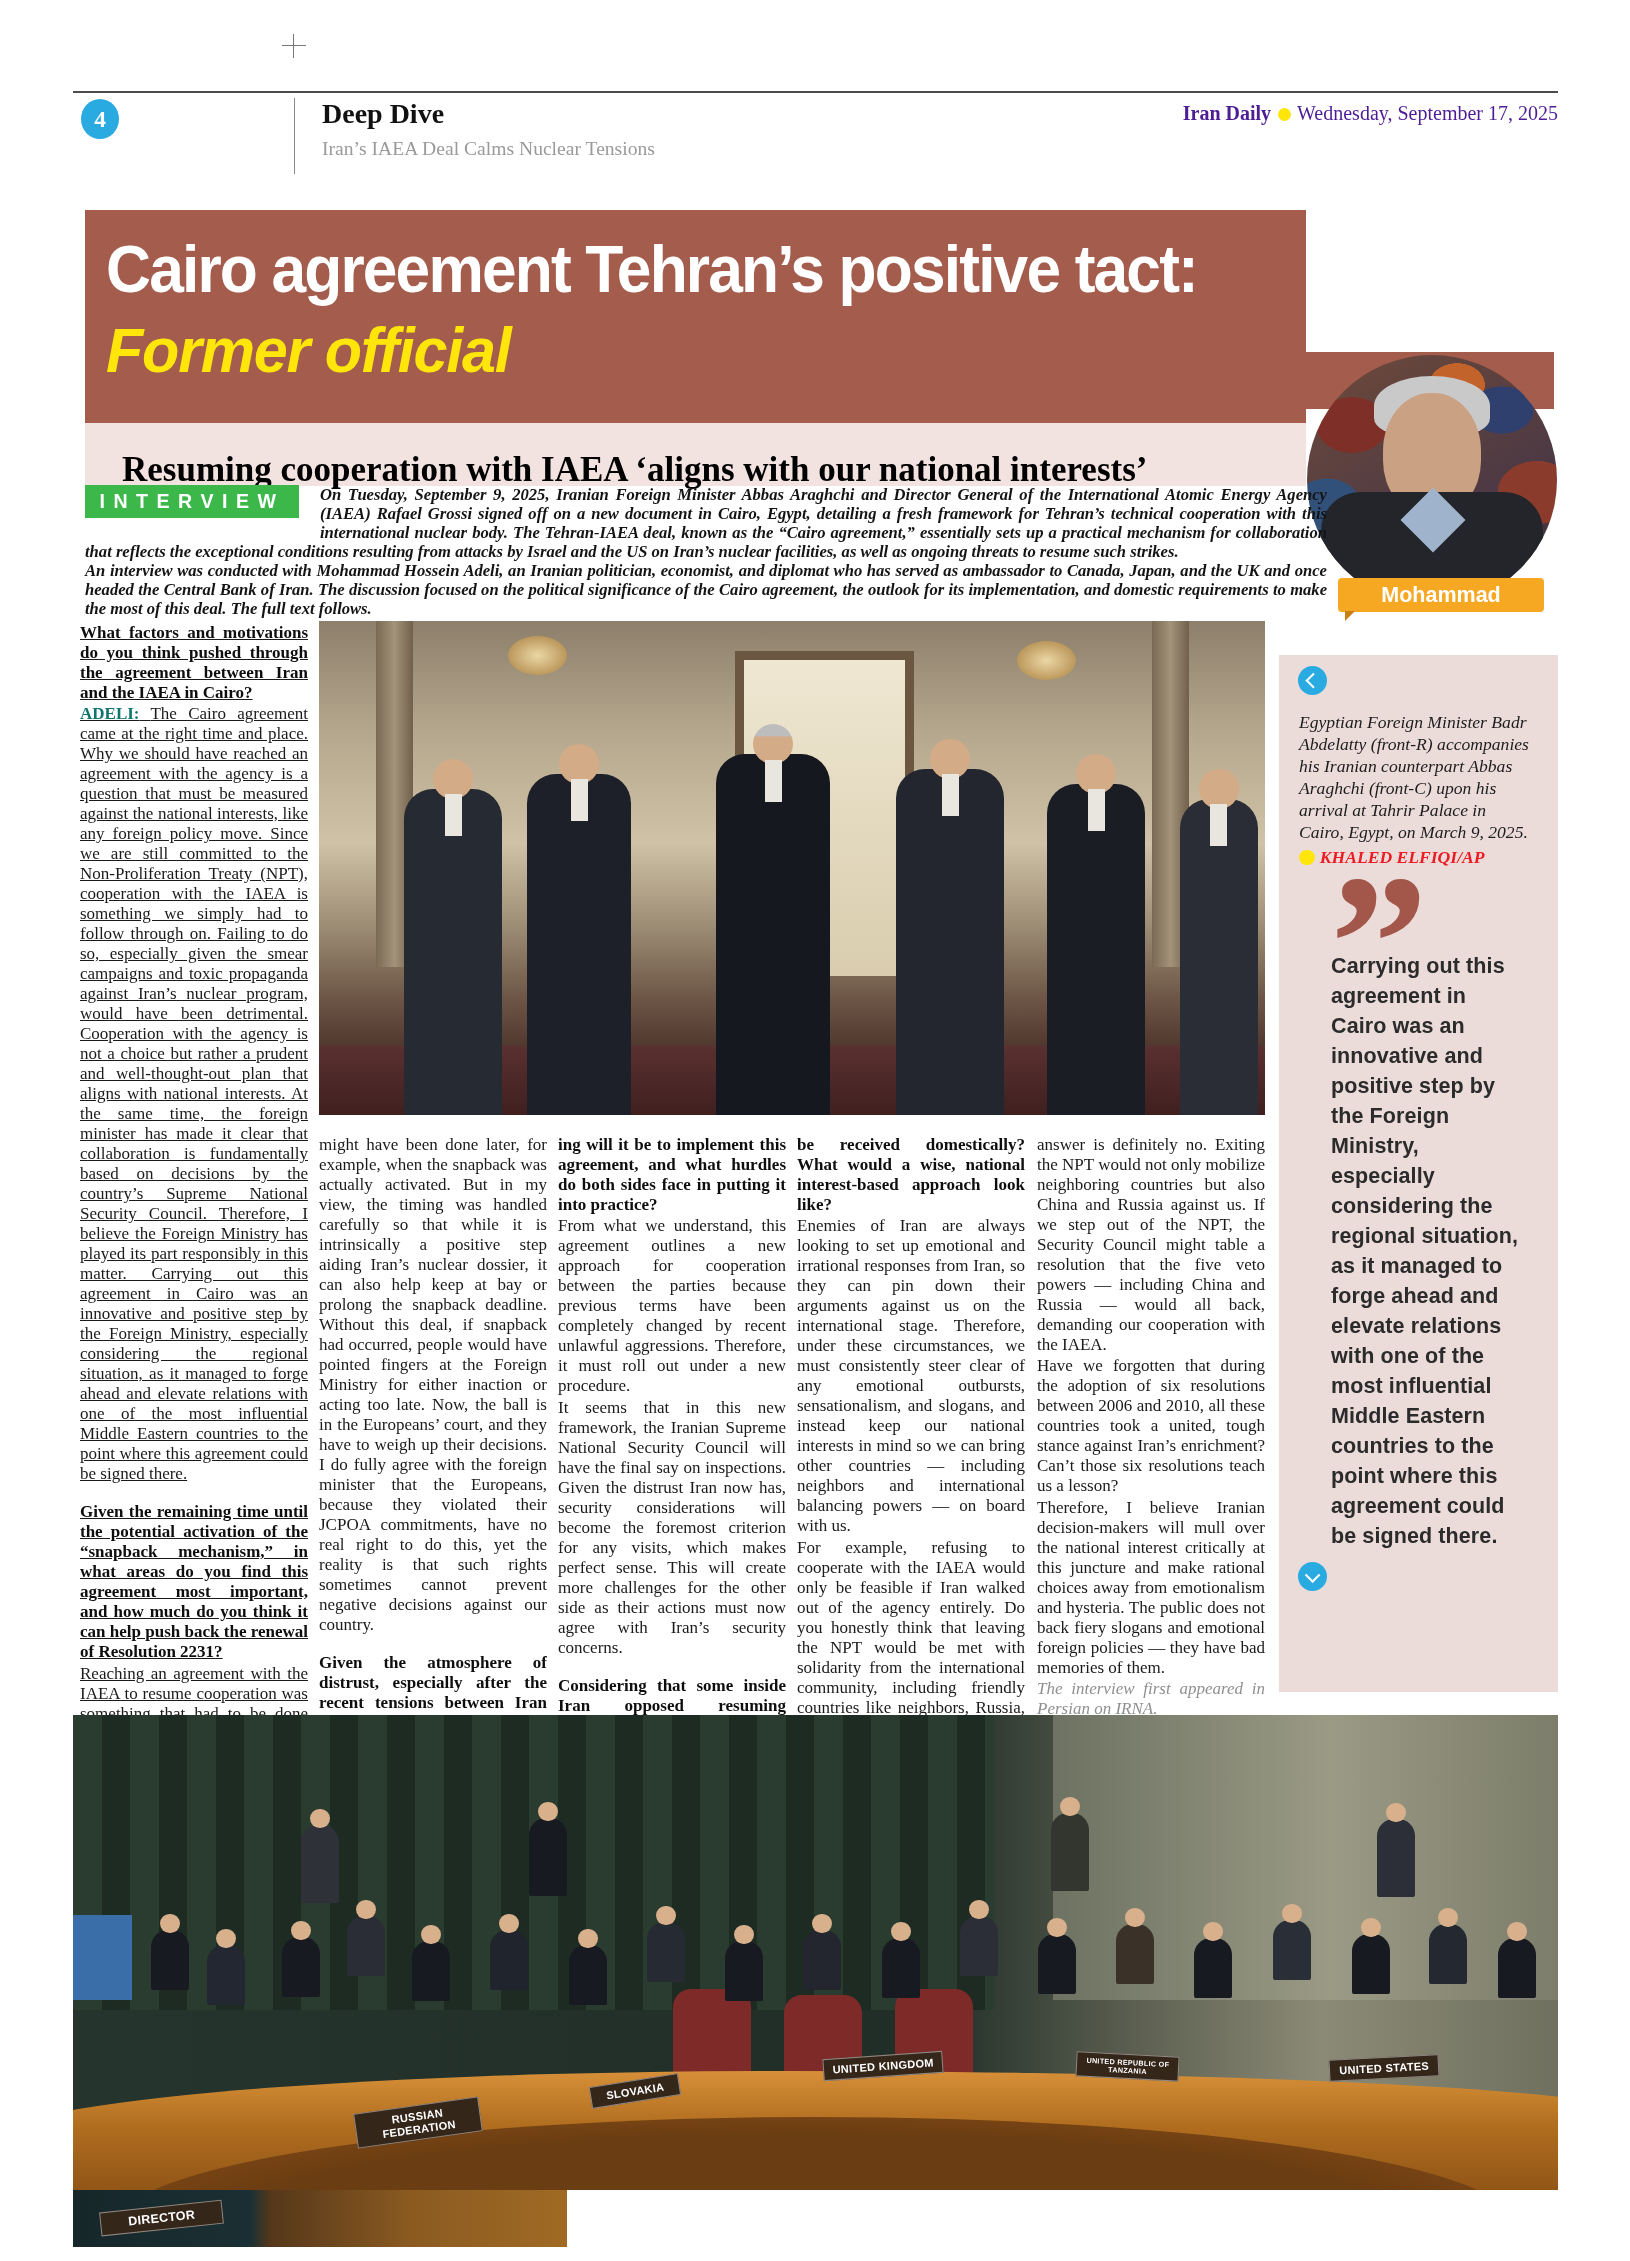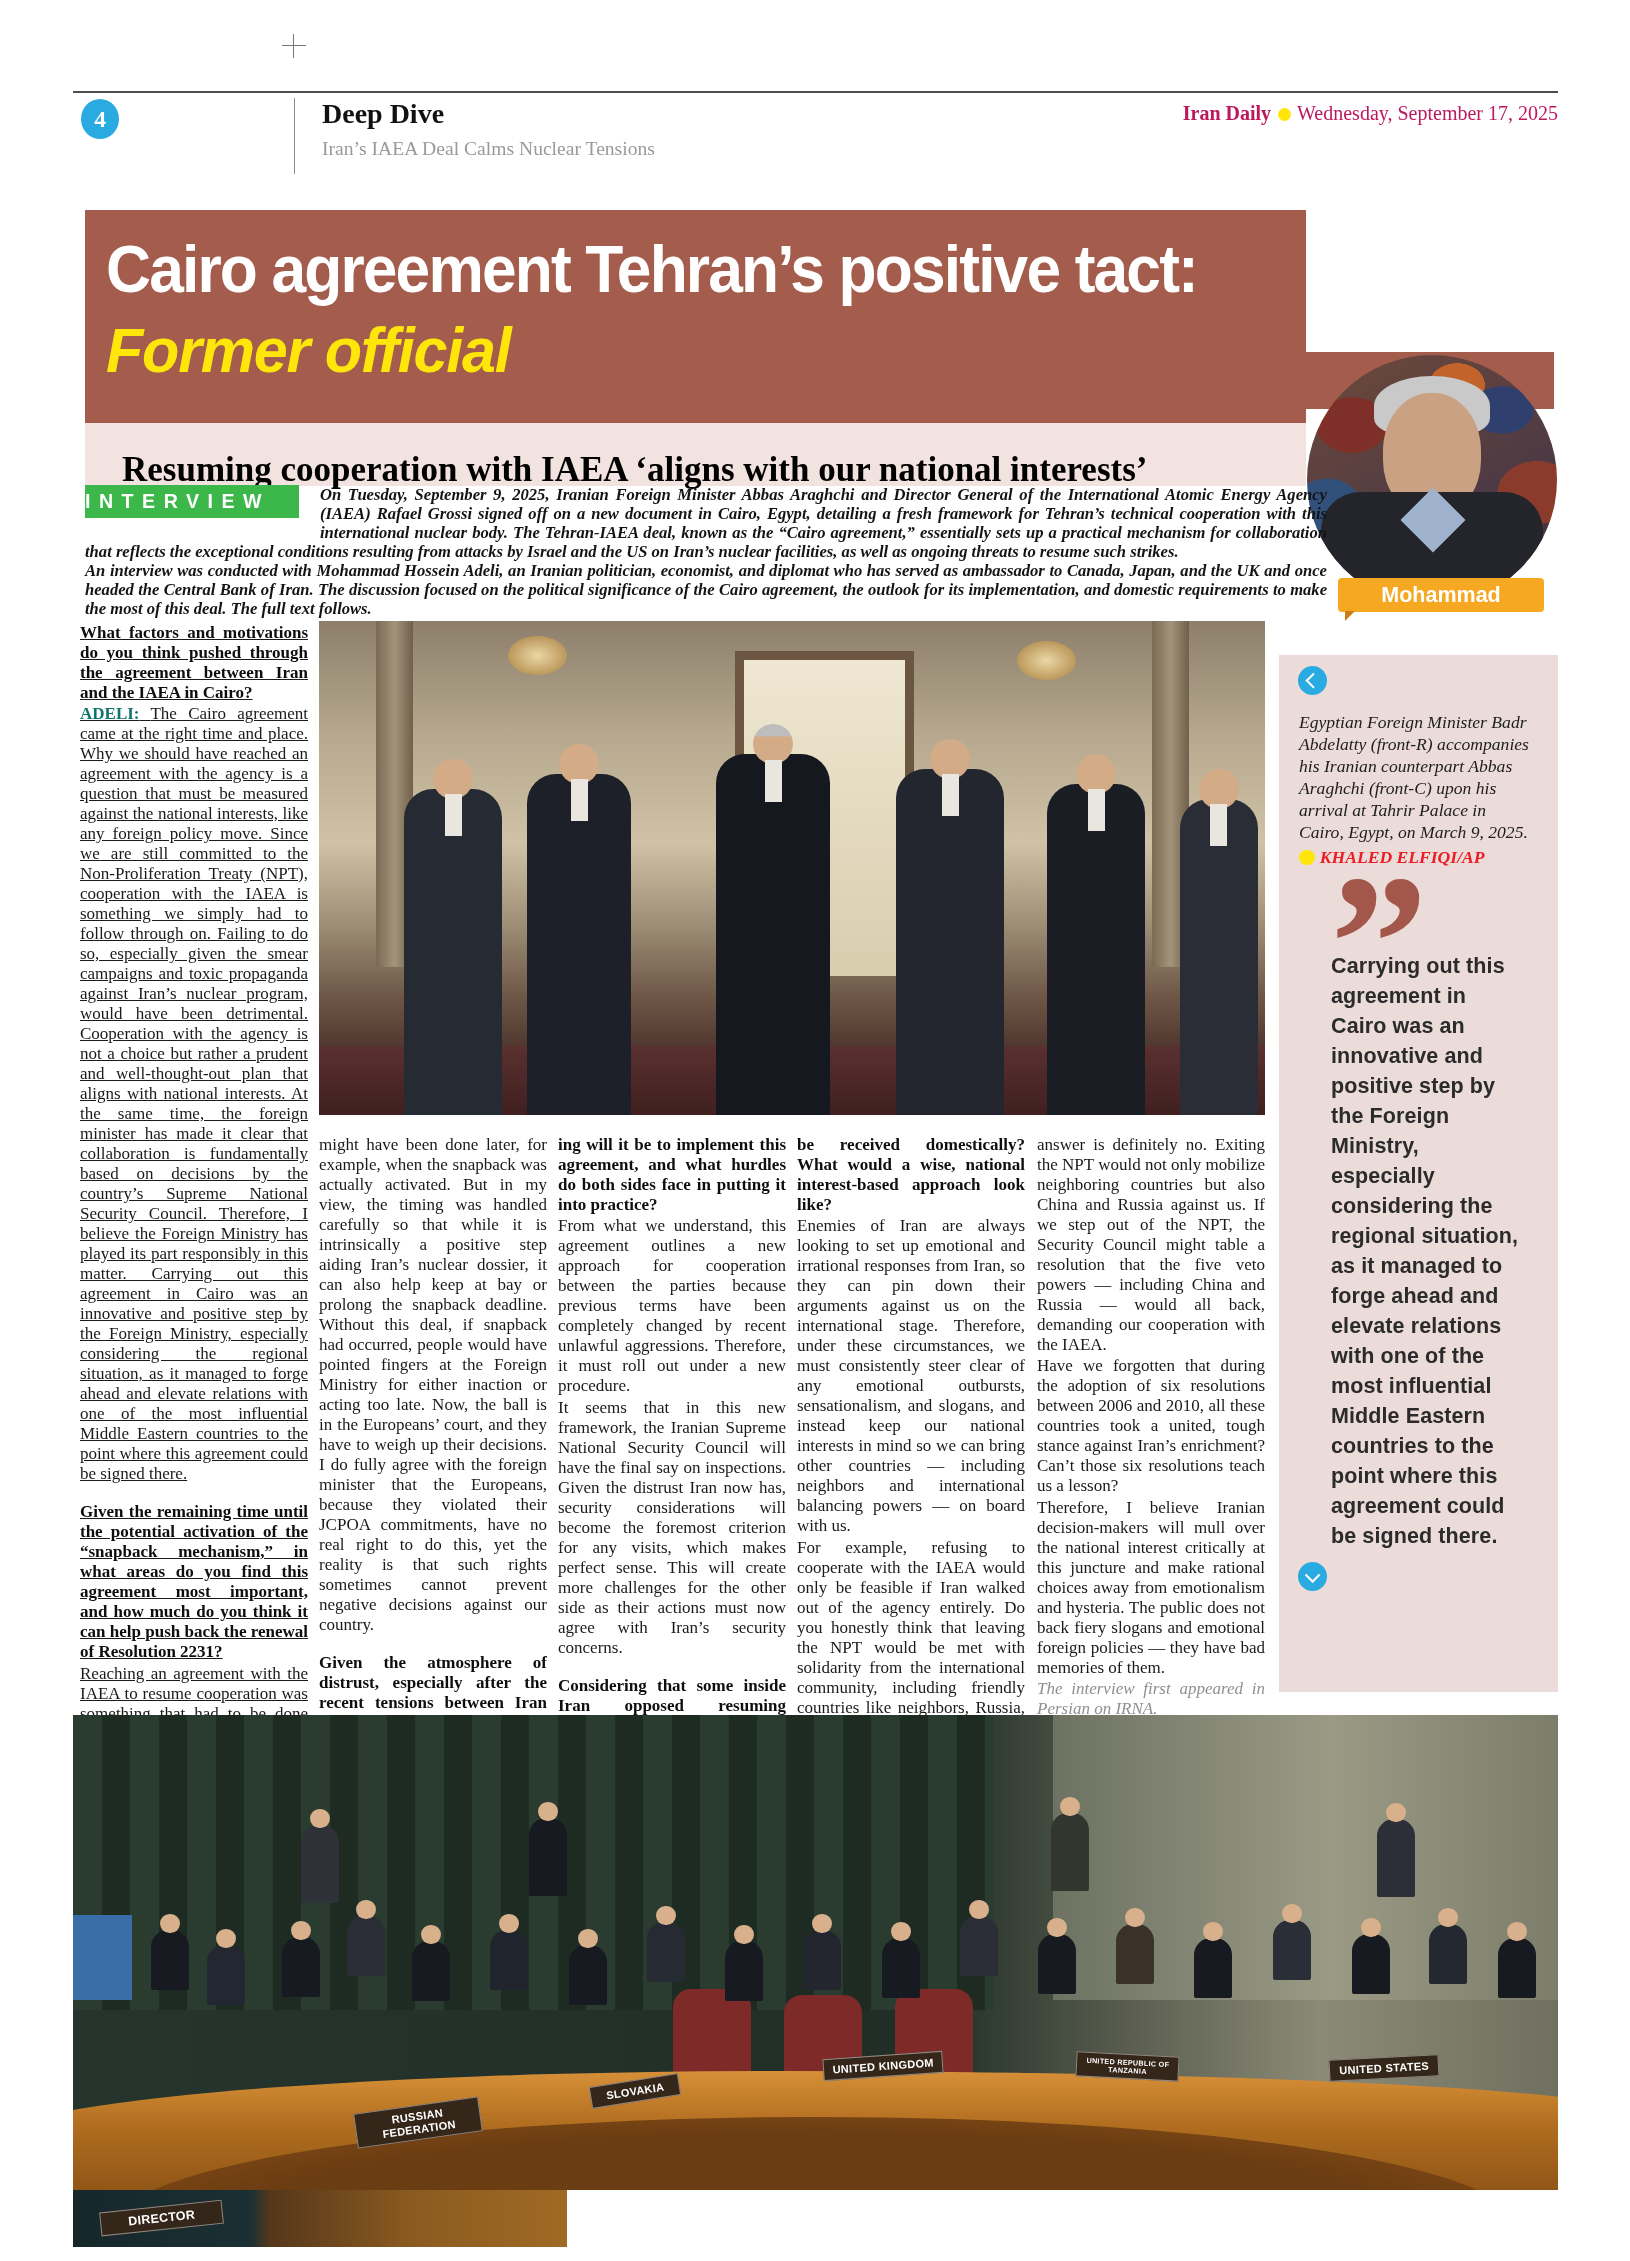--- a/index.html
+++ b/index.html
@@ -9,21 +9,21 @@
   .crop{position:absolute;left:282px;top:34px;width:23.5px;height:23.5px;}
   .crop:before,.crop:after{content:"";position:absolute;background:#777;}
   .crop:before{left:11px;top:0;width:1.3px;height:23.5px;}
   .crop:after{left:0;top:11px;width:23.5px;height:1.3px;}
   .header-rule{position:absolute;left:73px;top:91px;width:1485px;height:0;border-top:2px solid #4d4d4d;}
   .vrule{position:absolute;left:294px;top:98px;width:0;height:76px;border-left:1.3px solid #8a8a8a;}
   .pagenum{position:absolute;left:81px;top:99px;width:38px;height:40px;border-radius:50%;background:#29abe2;color:#fff;
            font:bold 23.5px/40px "Liberation Serif",serif;text-align:center;}
   .section-title{position:absolute;left:322px;top:98px;font:bold 28px "Liberation Serif",serif;color:#111;}
   .section-sub{position:absolute;left:322px;top:138px;font:19.6px "Liberation Serif",serif;color:#9a9a9a;}
-  .brandline{position:absolute;right:72px;top:102px;font:20px "Liberation Serif",serif;color:#be185d;white-space:nowrap;}
+  .brandline{position:absolute;right:72px;top:102px;font:20px "Liberation Serif",serif;color:#4c1d95;white-space:nowrap;}
   .brandline b{font-weight:bold;}
   .dot{display:inline-block;width:13px;height:13px;border-radius:50%;background:#ffe60a;margin:0 6.5px;vertical-align:-1.3px;}
 
   
   .hl-block{position:absolute;left:85px;top:210px;width:1221px;height:213px;background:#a45c4c;}
   .hl-tab{position:absolute;left:1306px;top:352px;width:248px;height:57px;background:#a45c4c;}
   .hl1{position:absolute;left:106px;top:230px;font-family:"Liberation Sans",sans-serif;font-weight:bold;font-size:67px;
        color:#fff;letter-spacing:-2px;white-space:nowrap;transform:scaleX(.93);transform-origin:0 0;}
   .hl2{position:absolute;left:106px;top:314px;font-family:"Liberation Sans",sans-serif;font-weight:bold;font-style:italic;
        font-size:63px;color:#ffe60a;letter-spacing:-1.3px;white-space:nowrap;transform:scaleX(.97);transform-origin:0 0;}
@@ -45,21 +45,21 @@
   .portrait .shirt{position:absolute;left:103px;top:142px;width:46px;height:46px;background:#9fb4cc;transform:rotate(45deg);}
   .ribbon{position:absolute;left:1338px;top:578px;width:206px;height:34px;background:#f7a823;color:#fff;
           font:bold 21.5px/34px "Liberation Sans",sans-serif;text-align:center;border-radius:3.9px;}
   .ribbon:after{content:"";position:absolute;left:6.5px;bottom:-9px;border:5.2px solid transparent;border-top-color:#c97f14;border-left-color:#c97f14;}
 
   
   .intro{position:absolute;left:85px;top:485px;width:1242px;text-align:justify;
          font:bold italic 16.6px/19px "Liberation Serif",serif;color:#141414;}
   .intro p{margin:0;}
   .tag-float{float:left;width:235px;height:39px;}
-  .tag{width:214px;height:33px;background:#3cb84a;color:#fff;
+  .tag{width:214px;height:33px;background:#3cb84a;color:#fff;text-align:center;
        font:bold 19.6px/33px "Liberation Sans",sans-serif;letter-spacing:8.5px;}
 
   
   .col{position:absolute;width:228px;text-align:justify;font:17px/20px "Liberation Serif",serif;color:#1a1a1a;overflow:hidden;}
   .col p{margin:0;}
   .col p + p{margin-top:1.3px;}
   .col .q{font-weight:bold;color:#0e0e0e;margin-top:18px;}
   .col .q.first{margin-top:0;}
   .adeli{color:#0f766e;font-weight:bold;}
   .note{font-style:italic;color:#8f8f8f;margin-top:17px;}

